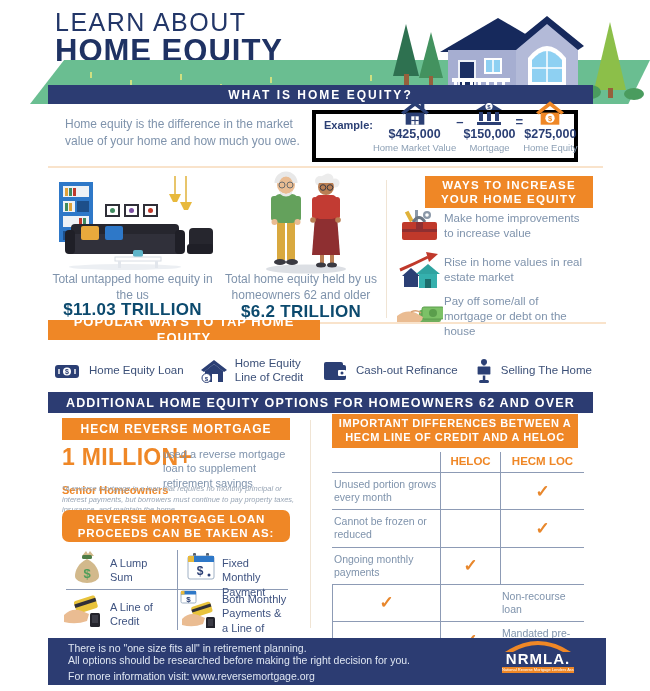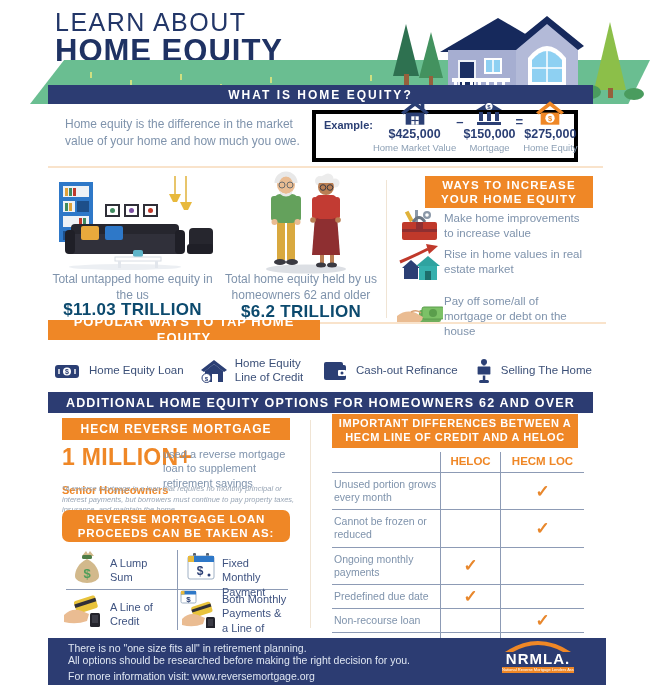--- a/index.html
+++ b/index.html
@@ -291,21 +291,21 @@
           <circle cx="27" cy="7" r="1.8" fill="#ffffff"></circle>
         <path d="M13,14 q6,-9 12,0" stroke="#6b7684" stroke-width="3" fill="none"></path>
         <rect x="2" y="14" width="35" height="18" rx="2" fill="#c0392b"></rect>
         <rect x="2" y="21" width="35" height="3" fill="#8e2f31"></rect>
         <rect x="16" y="14" width="7" height="7" fill="#8e2f31"></rect>
       </svg>
     </span>
     <span class="inc-text">Make home improvements to increase value</span>
   </div>
 
-  <div class="inc-row" style="top:244px;">
+  <div class="inc-row" style="top:252px;">
     <span class="inc-icon">
       <svg width="44" height="36" viewBox="0 0 44 36">
         <polygon points="4,24 13,16 22,24" fill="#2b3f74"></polygon>
         <rect x="6" y="24" width="14" height="11" fill="#2b3f74"></rect>
         <polygon points="18,22 30,12 42,22" fill="#2fa3a0"></polygon>
         <rect x="21" y="22" width="18" height="14" fill="#35b0ad"></rect>
         <rect x="27" y="27" width="6" height="9" fill="#1d6e6c"></rect>
         <path d="M2,18 Q16,12 30,5" stroke="#c0392b" stroke-width="3" fill="none"></path>
         <polygon points="28,0 40,2 31,10" fill="#c0392b"></polygon>
       </svg>
@@ -445,21 +445,20 @@
     <div class="dt-check bl">✓</div>
 
     <div class="dt-label">Cannot be frozen or reduced</div>
     <div class="dt-check bl"></div>
     <div class="dt-check bl">✓</div>
 
     <div class="dt-label">Ongoing monthly payments</div>
     <div class="dt-check bl">✓</div>
     <div class="dt-check bl"></div>
 
-    <div class="dt-label">Predefined due date</div>
     <div class="dt-check bl">✓</div>
     <div class="dt-check bl"></div>
 
     <div class="dt-label">Non-recourse loan</div>
     <div class="dt-check bl"></div>
     <div class="dt-check bl">✓</div>
 
     <div class="dt-label">Mandated pre-loan counseling</div>
     <div class="dt-check bl"></div>
     <div class="dt-check bl">✓</div>

